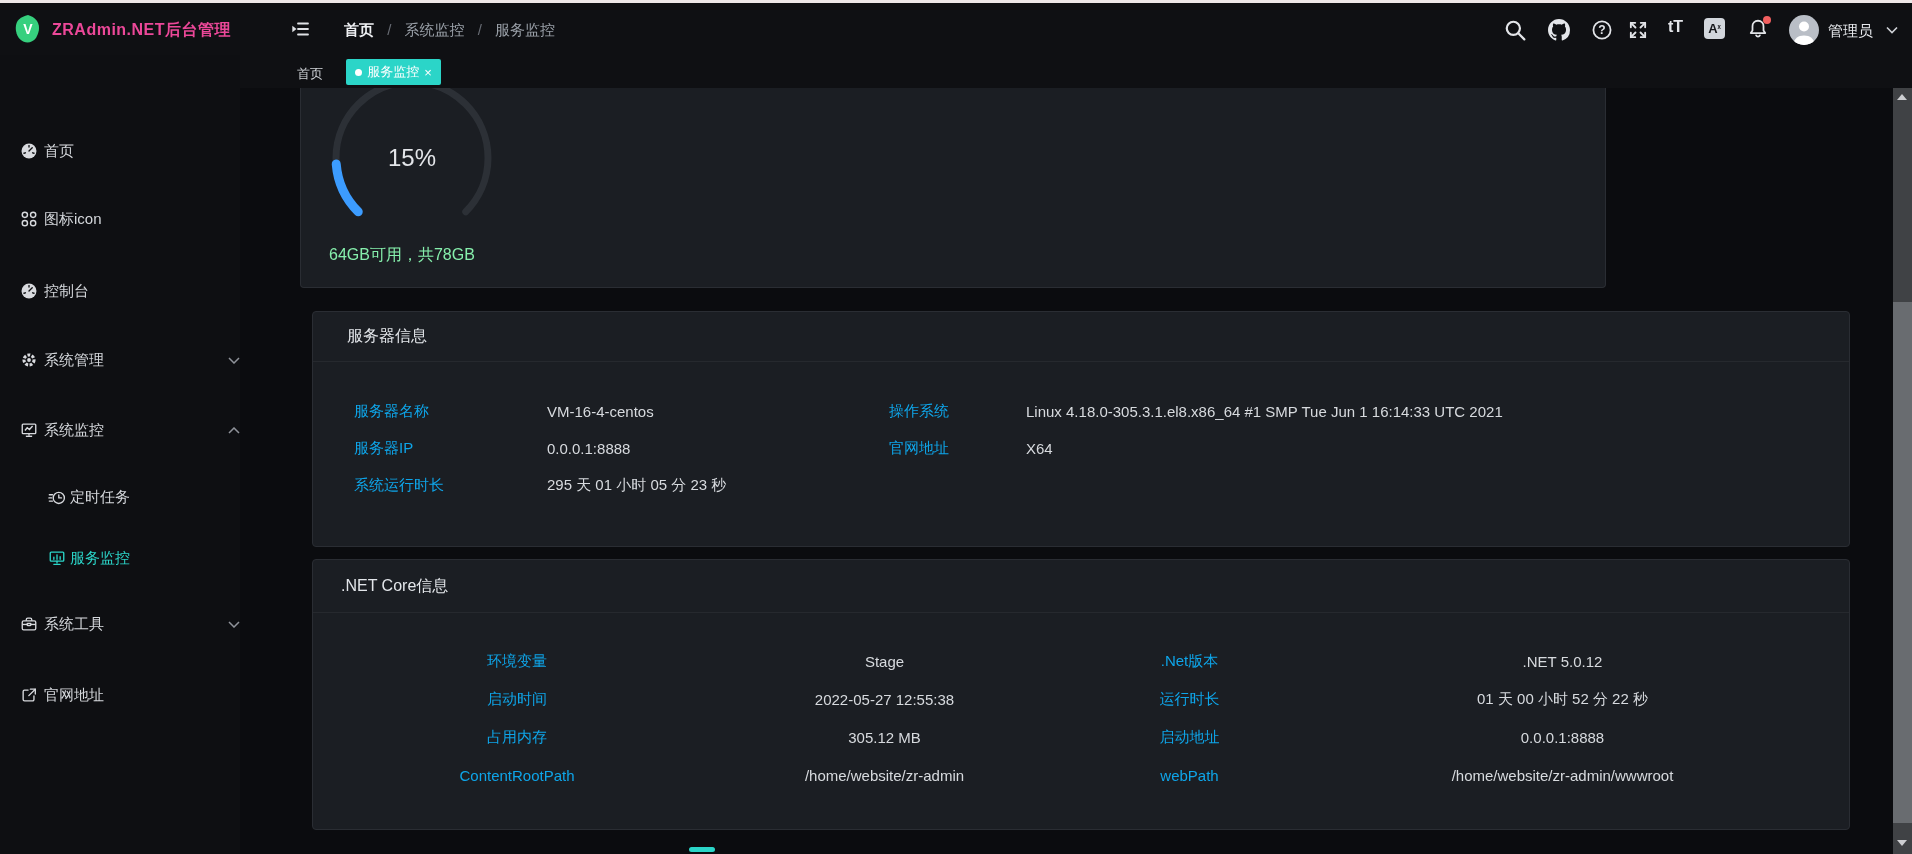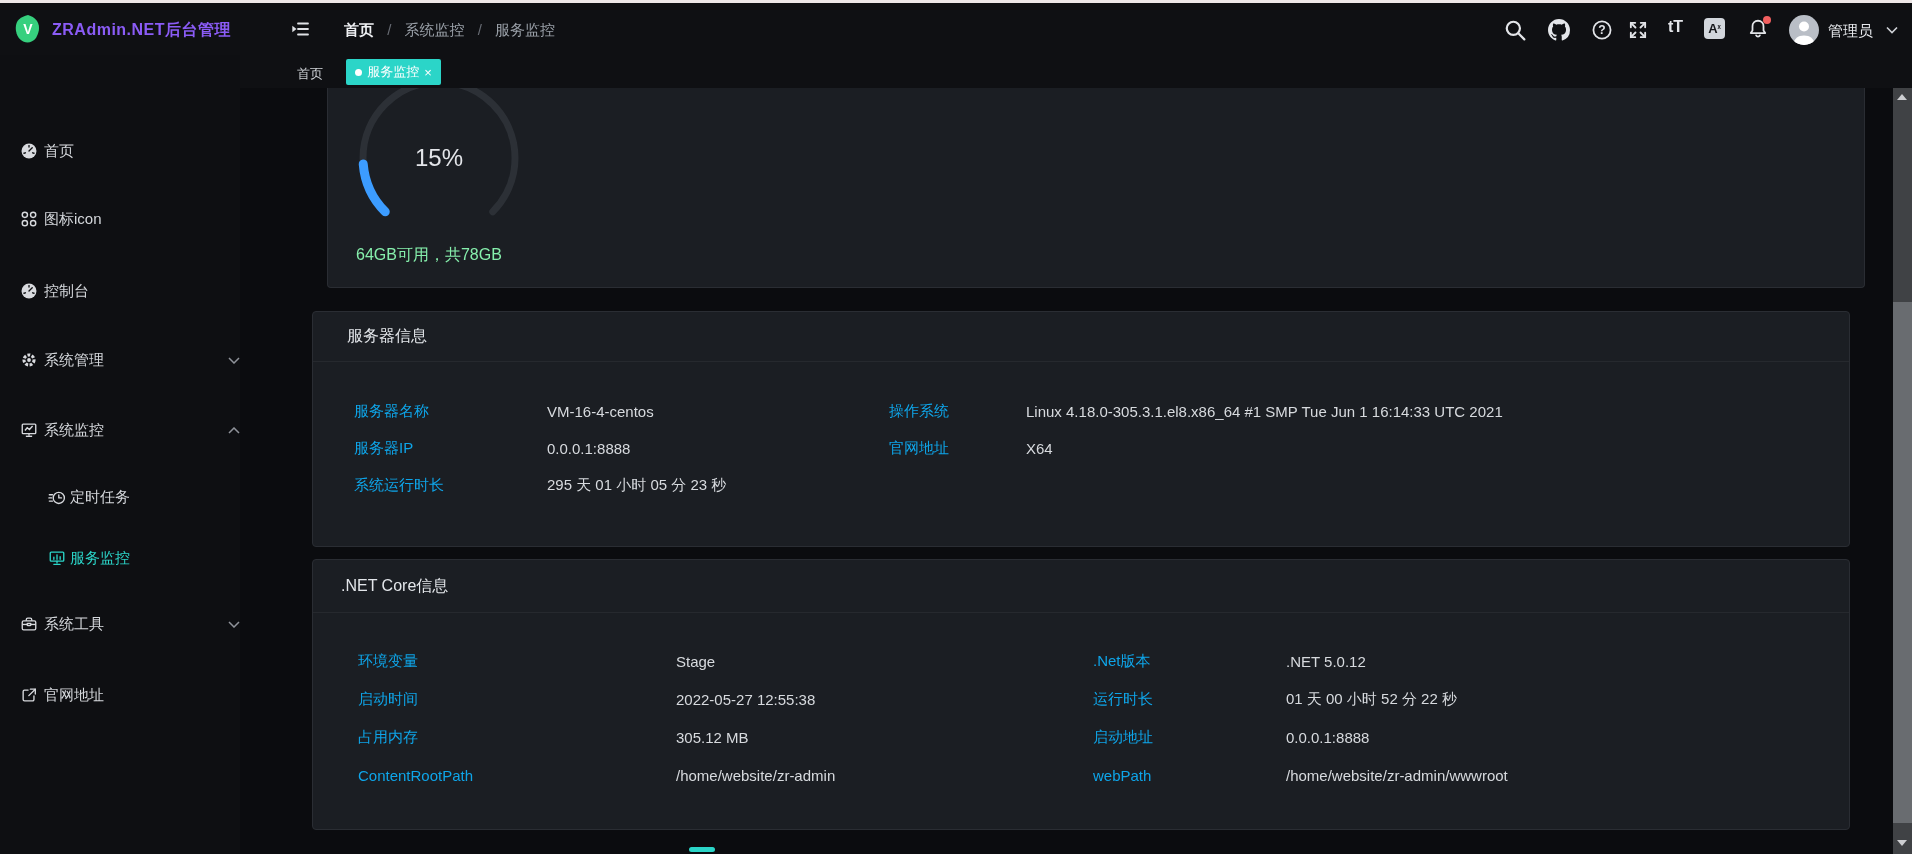--- a/index.html
+++ b/index.html
@@ -13,21 +13,21 @@
   svg { display:block; }
 
   
   #top-strip { left:0; top:0; width:1912px; height:3px; background:#efe8e8; }
 
   
   #header { left:0; top:3px; width:1912px; height:52px; background:#0f1013; }
   #logo { left:12px; top:10px; width:32px; height:32px; }
   #logo-letter { left:0; top:0; width:32px; height:32px; text-align:center; line-height:32px;
     color:#fff; font-weight:bold; font-size:14px; }
-  #app-title { left:52px; top:17px; font-size:16px; font-weight:bold; color:#8b5cf6; letter-spacing:.5px; }
+  #app-title { left:52px; top:17px; font-size:16px; font-weight:bold; color:#ec4899; letter-spacing:.5px; }
   #hamburger { left:290px; top:16px; width:20px; height:20px; color:#dfe1e5; cursor:pointer; }
   #breadcrumb { left:344px; top:18px; font-size:15px; white-space:nowrap; }
   #breadcrumb .bc-sep { color:#686c74; margin:0 9px; }
   .bc-first { color:#edeff2; font-weight:bold; }
   .bc-rest { color:#9aa0a8; }
 
   .hicon { width:22px; height:22px; color:#e3e5e9; cursor:pointer; }
   .hwrap { top:16px; }
   #tool-fontsize { top:15px; color:#e3e5e9; font-weight:bold; font-size:16px; cursor:pointer; }
   #tool-translate { top:15px; width:21px; height:21px; background:#d2d6dc; border-radius:4px;
@@ -53,28 +53,28 @@
   #tabbar { left:240px; top:55px; width:1672px; height:33px; background:#0f1013; }
   #tab-home { position:absolute; left:57px; top:10px; font-size:13px; color:#cfd2d7; cursor:pointer; }
   #tab-active { position:absolute; left:106px; top:4px; height:26px; width:95px; background:#2bd5c8;
     border-radius:2px; display:flex; align-items:center; justify-content:center; gap:5px; cursor:pointer; }
   #tab-active .dot { width:7px; height:7px; border-radius:50%; background:#fff; }
   #tab-active .tlabel { font-size:13px; color:#fff; }
   #tab-active .tclose { font-size:13px; color:#fff; cursor:pointer; line-height:1; }
 
   
   .card { position:absolute; background:#1b1e23; border:1px solid #2a2d33; border-radius:4px; }
-  #card-disk { left:327px; top:88px; width:1538px; height:200px; border-top:none; border-radius:0 0 4px 4px; overflow:hidden; }
+  #card-disk { left:300px; top:88px; width:1306px; height:200px; border-top:none; border-radius:0 0 4px 4px; overflow:hidden; }
   #gauge-svg { position:absolute; left:21px; top:-20px; }
   #disk-caption { position:absolute; left:28px; top:157px; font-size:16px; color:#86efac; }
 
   .card-hd { height:50px; border-bottom:1px solid #26292e; display:flex; align-items:center;
     padding-left:34px; font-size:16px; color:#e3e6ea; }
   #card-server { left:312px; top:311px; width:1538px; height:236px; }
-  #card-dotnet { left:312px; top:559px; width:1538px; height:271px; }
+  #card-dotnet { left:312px; top:559px; width:1538px; height:271px;text-align:center; }
   #card-dotnet .card-hd { height:53px; padding-left:28px; }
 
   .desc { display:grid; align-items:center; font-size:15px; }
   #server-desc { grid-template-columns:193px 342px 137px auto; grid-auto-rows:37px; padding:31px 10px 0 41px; }
   #dotnet-desc { grid-template-columns:318px 417px 193px auto; grid-auto-rows:38px; padding:29px 10px 0 45px; }
   .d-label { color:#0ea5e9; white-space:nowrap; }
   .d-value { color:#d7dade; white-space:nowrap; }
 
   
   #vscroll-track { left:1893px; top:88px; width:19px; height:766px; background:#404245; cursor:pointer; }

